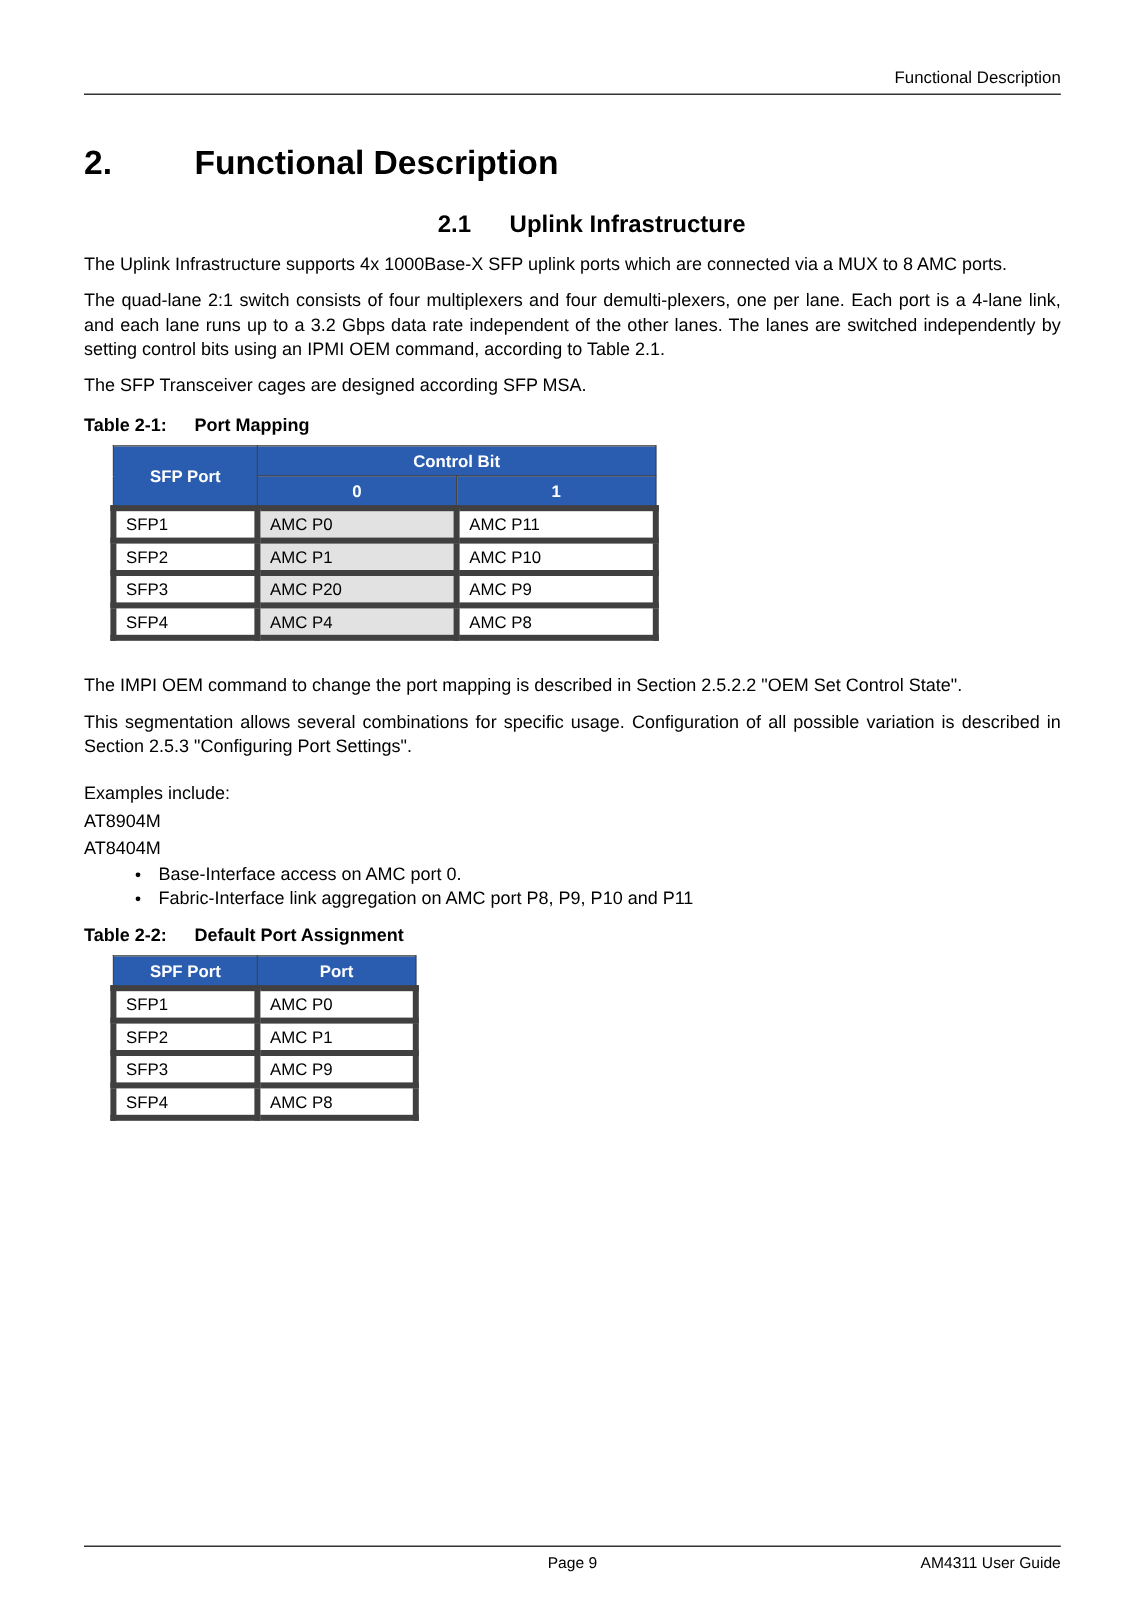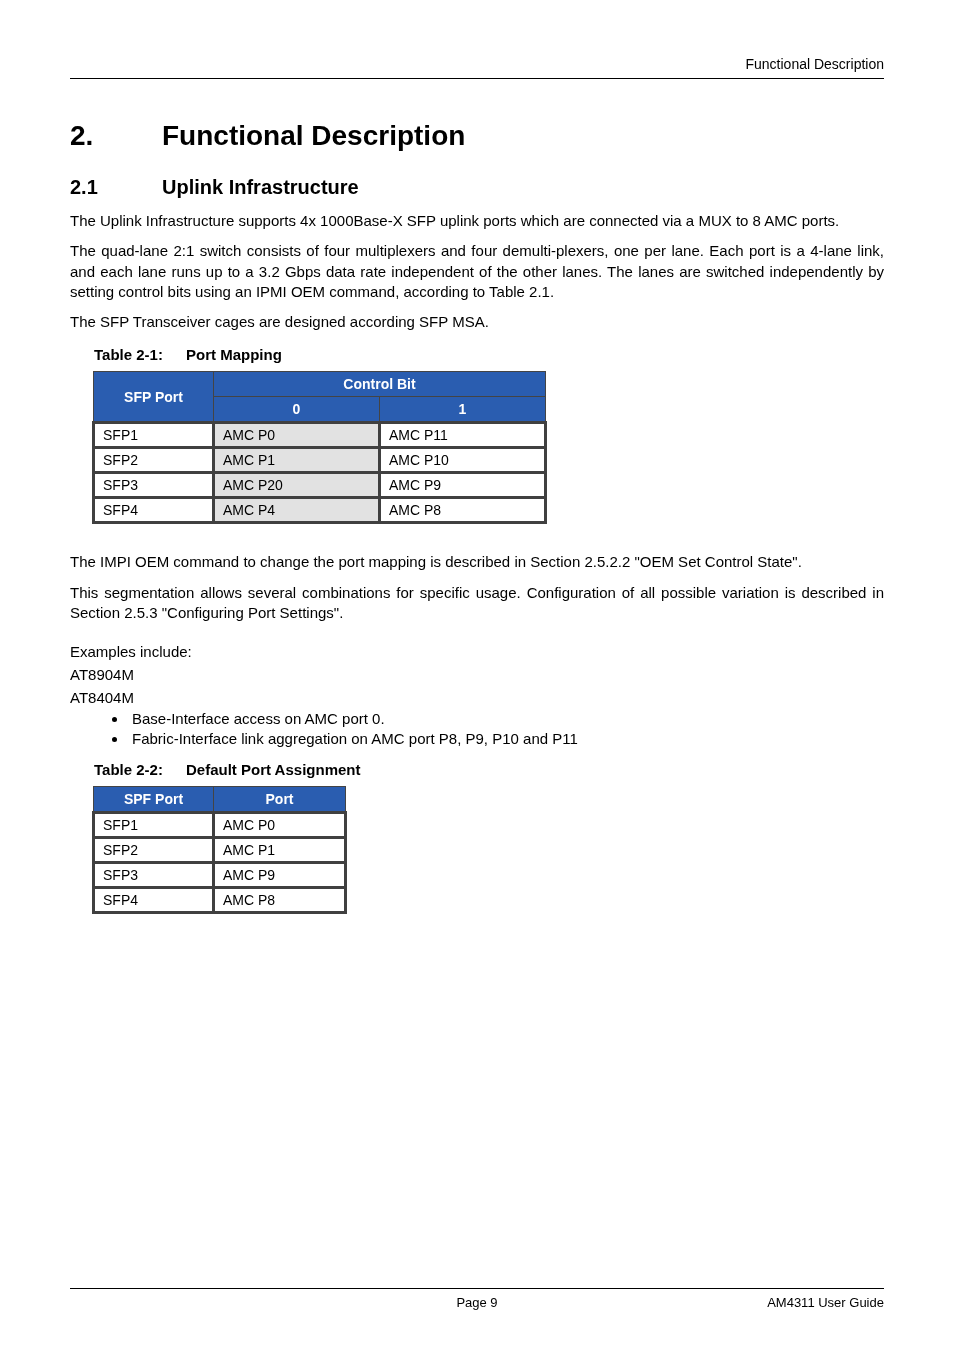--- a/index.html
+++ b/index.html
@@ -40,58 +40,58 @@
     margin: 30px 0 24px 0;
   }
   h1.chapter .chapnum {
     display: inline-block;
     width: 92px;
   }
   h2.section {
     font-size: 20px;
     font-weight: bold;
     margin: 12px 0 12px 0;
+    text-align: center;
   }
   h2.section .secnum {
     display: inline-block;
     width: 92px;
   }
   p.body {
     font-size: 15px;
     line-height: 1.35;
     margin: 10px 0;
     text-align: justify;
   }
   .table-caption {
     font-size: 15px;
     font-weight: bold;
     margin: 14px 0 8px 0;
   }
   .table-caption .tnum {
     display: inline-block;
     width: 92px;
-    margin-left: 24px;
   }
 
   table.port-mapping {
     border-collapse: collapse;
     margin-left: 22px;
     font-size: 14px;
     table-layout: fixed;
   }
   table.port-mapping th {
     background: #2a5db0;
     color: #fff;
     font-weight: bold;
     text-align: center;
     border: 1px solid #444;
     padding: 4px 8px;
   }
   table.port-mapping td {
-    border: 3px solid #404040;
+    border: 5px solid #404040;
     padding: 3px 8px;
     background: #fff;
   }
   table.port-mapping td.gray {
     background: #e2e2e2;
   }
 
   ul.bullets {
     margin: 4px 0 10px 0;
     padding-left: 58px;

